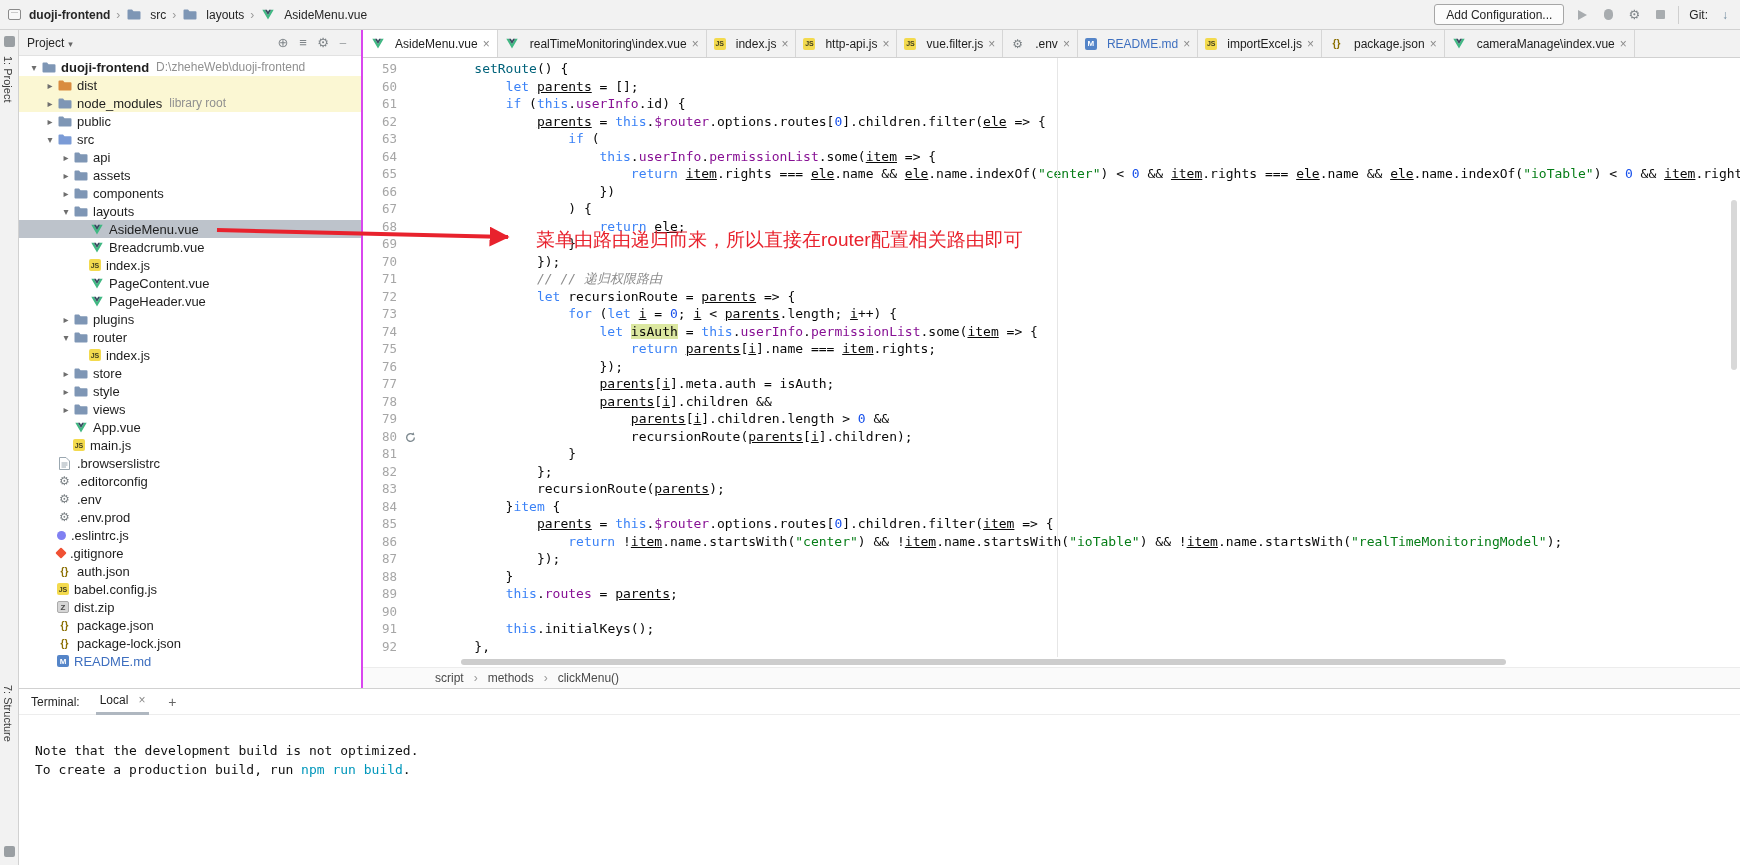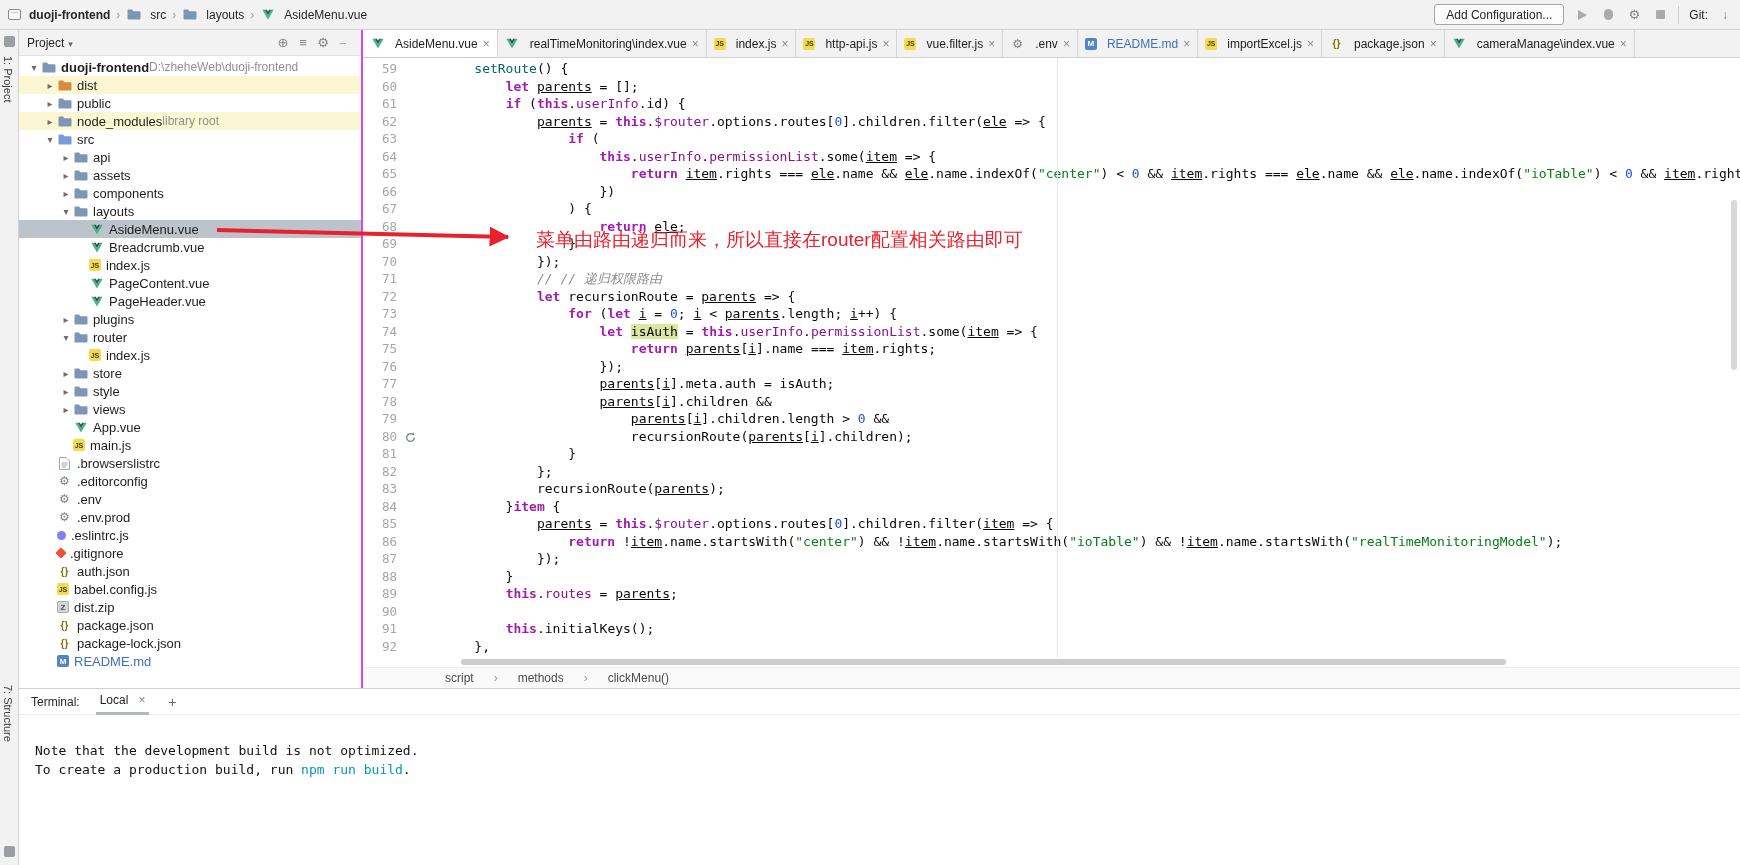--- a/index.html
+++ b/index.html
@@ -65,51 +65,51 @@
   .mdic::before{content:"M"}
   .mdic{background:#5585C8;color:#fff;font-size:8px;font-weight:bold;width:12px;height:12px;border-radius:2px}
   .gearic::before{content:"⚙"}
   .gearic{color:#7A8084;font-size:12px}
   .esic{width:9px;height:9px;border-radius:50%;background:#8080F2}
   .gitic{width:8px;height:8px;background:#F05133;transform:rotate(45deg);border-radius:1px}
   .zipic::before{content:"Z"}
   .zipic{background:#D6D6D6;color:#4a4a4a;font-size:8px;font-weight:bold;width:12px;height:12px;border-radius:2px;border:1px solid #ABABAB}
   .lbl{color:#1e1e1e}
   .lbl.modif{color:#3E6FBF}
-  .meta{color:#909090;font-size:12px}
+  .meta{color:#909090;margin-left:7px;font-size:12px}
 
   
   .ed{position:absolute;left:363px;top:30px;width:1377px;height:658px;background:#fff}
   .tabbar{height:28px;background:#F2F2F2;border-bottom:1px solid #D1D1D1;display:flex;align-items:stretch;overflow:hidden}
   .tab{display:flex;align-items:center;gap:5px;padding:0 7px;border-right:1px solid #D6D6D6;font-size:12px;white-space:nowrap}
   .tab.active{background:#fff}
   .tab .tl.modif{color:#3E6FBF}
   .x{color:#8A8A8A;font-size:12px}
   .x::before{content:"×"}
   .codewrap{position:relative;height:599px;overflow:hidden;font-family:"DejaVu Sans Mono","Liberation Mono",monospace;font-size:13px;line-height:17.5px;padding-top:2px;color:#080808}
   .guide{position:absolute;left:694px;top:0;bottom:0;width:1px;background:#E6E6E6}
   .cl{display:flex;height:17.5px}
   .ln{width:34px;flex:none;text-align:right;color:#A6A6A6;font-size:12.5px}
   .gut{width:46px;flex:none;position:relative}
   .recic{position:absolute;left:8px;top:2px}
   .ct{flex:none;white-space:pre}
-  .tk-k{color:#a21caf;font-weight:bold}
+  .tk-k{color:#3b82f6;font-weight:normal}
   .tk-s{color:#067D17}
   .tk-n{color:#1750EB}
   .tk-c{color:#8C8C8C;font-style:italic}
   .tk-f{color:#00627A}
   .tk-u{text-decoration:underline}
   .tk-d{color:#871094}
   .tk-hl{background:#DBE7A0}
   .hscroll{height:10px;position:relative}
   .hthumb{position:absolute;left:98px;top:2px;width:1045px;height:6px;background:#CDCDCD;border-radius:3px}
   .vtrack{position:absolute;right:1px;top:30px;width:8px;height:560px}
   .vthumb{position:absolute;top:140px;width:6px;height:170px;background:#D8D8D8;border-radius:3px}
   .bcb{height:21px;display:flex;align-items:center;padding-left:68px;font-size:12px;color:#4a4a4a;background:#FAFAFA;border-top:1px solid #ECECEC}
-  .bc-item{margin:0 14px}
+  .bc-item{margin:0 4px}
 
   
   .term{position:absolute;left:19px;top:688px;width:1721px;height:177px;background:#fff;border-top:1px solid #D1D1D1}
   .term-head{height:26px;display:flex;align-items:center;gap:16px;padding-left:12px;border-bottom:1px solid #EDEDED}
   .term-title{font-weight:normal;font-size:12px;color:#262626}
   .ttab{height:26px;display:flex;align-items:center;gap:10px;font-size:12px;border-bottom:3px solid #AFB7C0;padding:0 4px}
   .plus{color:#666;font-size:14px;width:14px;text-align:center}
   .plus::before{content:"+"}
   .term-body{padding:26px 0 0 16px;font-family:"DejaVu Sans Mono","Liberation Mono",monospace;font-size:13px;line-height:19px;color:#111}
   .tt-cmd{color:#0097BB}
@@ -204,40 +204,40 @@
         <div class="trow ybg">
           <span class="ind" style="width:24px"></span>
           <span class="chev c"></span>
           <span class="fi ">
             <svg width="14" height="11" viewBox="0 0 14 11">
               <path fill="#D98C3F" d="M0.5 1.5 A1 1 0 0 1 1.5 0.5 H5 L6.5 2.2 H12.5 A1 1 0 0 1 13.5 3.2 V9.5 A1 1 0 0 1 12.5 10.5 H1.5 A1 1 0 0 1 0.5 9.5 Z"></path>
             </svg>
           </span>
           <span class="lbl">dist</span>
         </div>
-        <div class="trow">
-          <span class="ind" style="width:24px"></span>
-          <span class="chev c"></span>
-          <span class="fi ">
-            <svg width="14" height="11" viewBox="0 0 14 11">
-              <path fill="#7E96B5" d="M0.5 1.5 A1 1 0 0 1 1.5 0.5 H5 L6.5 2.2 H12.5 A1 1 0 0 1 13.5 3.2 V9.5 A1 1 0 0 1 12.5 10.5 H1.5 A1 1 0 0 1 0.5 9.5 Z"></path>
-            </svg>
-          </span>
-          <span class="lbl">public</span>
-        </div>
         <div class="trow ybg">
           <span class="ind" style="width:24px"></span>
           <span class="chev c"></span>
           <span class="fi ">
             <svg width="14" height="11" viewBox="0 0 14 11">
               <path fill="#7E96B5" d="M0.5 1.5 A1 1 0 0 1 1.5 0.5 H5 L6.5 2.2 H12.5 A1 1 0 0 1 13.5 3.2 V9.5 A1 1 0 0 1 12.5 10.5 H1.5 A1 1 0 0 1 0.5 9.5 Z"></path>
             </svg>
           </span>
           <span class="lbl">node_modules</span>
           <span class="meta">library root</span>
+        </div>
+        <div class="trow">
+          <span class="ind" style="width:24px"></span>
+          <span class="chev c"></span>
+          <span class="fi ">
+            <svg width="14" height="11" viewBox="0 0 14 11">
+              <path fill="#7E96B5" d="M0.5 1.5 A1 1 0 0 1 1.5 0.5 H5 L6.5 2.2 H12.5 A1 1 0 0 1 13.5 3.2 V9.5 A1 1 0 0 1 12.5 10.5 H1.5 A1 1 0 0 1 0.5 9.5 Z"></path>
+            </svg>
+          </span>
+          <span class="lbl">public</span>
         </div>
         <div class="trow">
           <span class="ind" style="width:24px"></span>
           <span class="chev o"></span>
           <span class="fi ">
             <svg width="14" height="11" viewBox="0 0 14 11">
               <path fill="#7B9BD6" d="M0.5 1.5 A1 1 0 0 1 1.5 0.5 H5 L6.5 2.2 H12.5 A1 1 0 0 1 13.5 3.2 V9.5 A1 1 0 0 1 12.5 10.5 H1.5 A1 1 0 0 1 0.5 9.5 Z"></path>
             </svg>
           </span>
           <span class="lbl">src</span>

